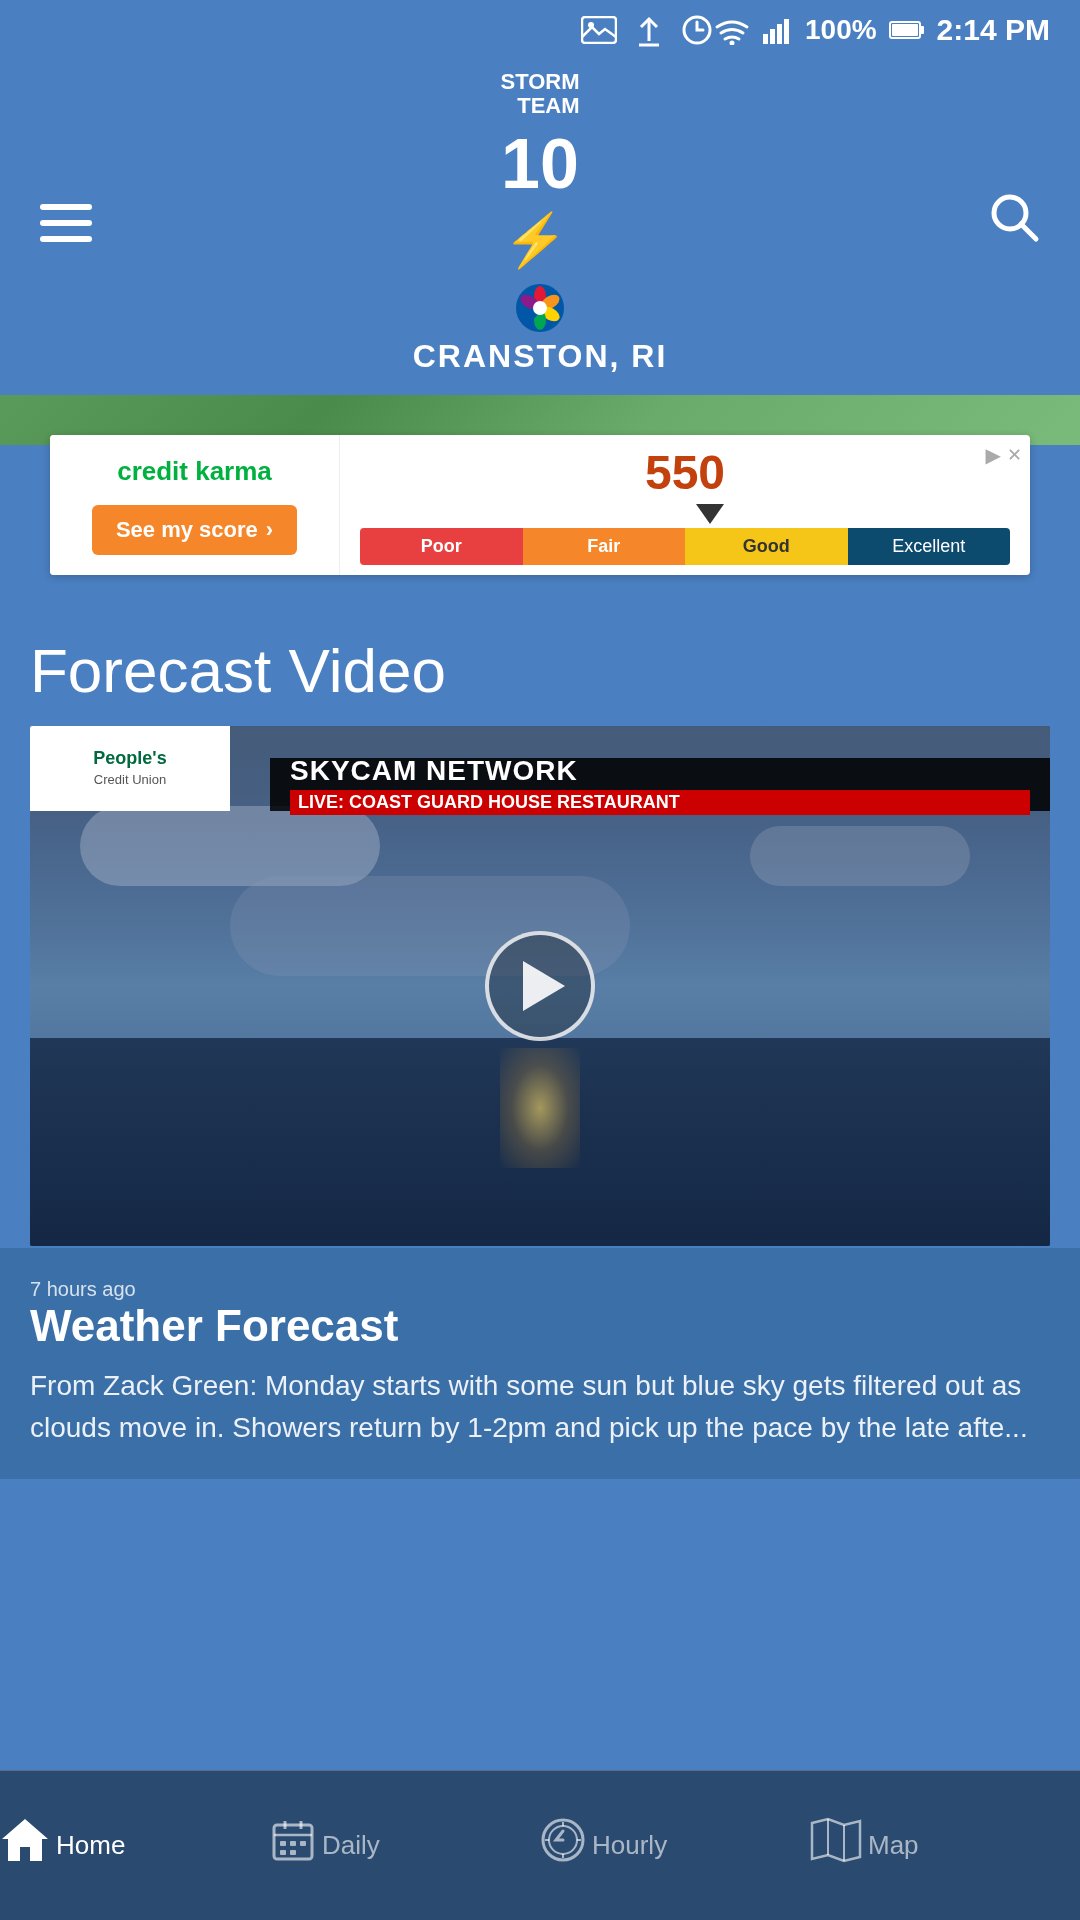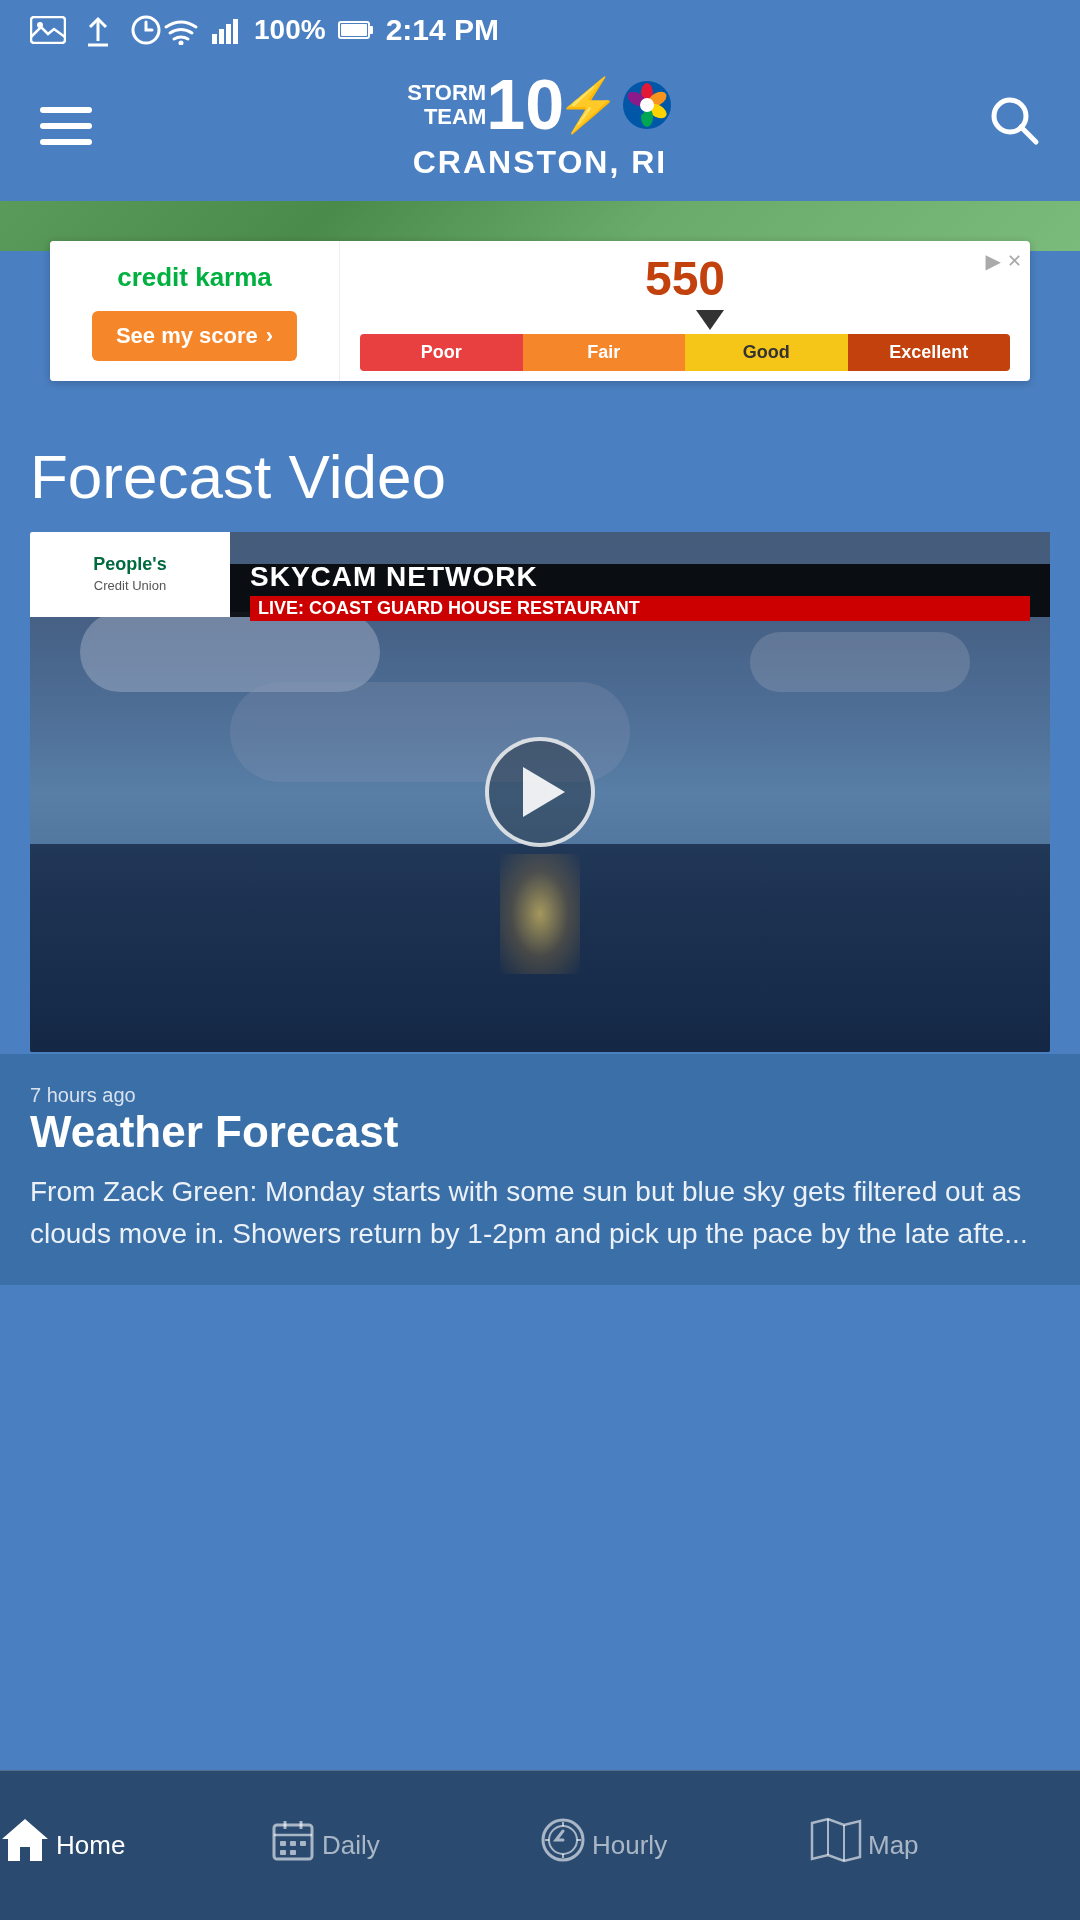--- a/index.html
+++ b/index.html
@@ -12,21 +12,21 @@
       overflow-x: hidden;
     }
 
     
     .status-bar {
       width: 100%;
       height: 60px;
       background: #4a7fc1;
       display: flex;
       align-items: center;
-      justify-content: flex-start;
+      justify-content: flex-end;
       padding: 0 30px;
     }
     .status-bar-left {
       display: flex;
       gap: 18px;
       align-items: center;
     }
     .status-bar-right {
       display: flex;
       align-items: center;
@@ -58,21 +58,22 @@
       border-radius: 3px;
     }
     .logo-container {
       display: flex;
       flex-direction: column;
       align-items: center;
     }
     .logo-text {
       display: flex;
       align-items: center;
-      gap: 0;
+      gap: 11px;
+      flex-direction: column;
     }
     .storm-team-text {
       color: white;
       font-size: 28px;
       font-weight: bold;
       line-height: 1.1;
       text-align: right;
     }
     .storm-team-text .storm { display: block; font-size: 22px; }
     .storm-team-text .team { display: block; font-size: 22px; }
@@ -186,21 +187,21 @@
     .score-bar {
       display: flex;
       width: 100%;
       height: 38px;
       border-radius: 4px;
       overflow: hidden;
     }
     .score-bar-poor { background: #e84040; flex: 1; display: flex; align-items: center; justify-content: center; color: white; font-weight: bold; font-size: 18px; }
     .score-bar-fair { background: #f5862a; flex: 1; display: flex; align-items: center; justify-content: center; color: white; font-weight: bold; font-size: 18px; }
     .score-bar-good { background: #f5c518; flex: 1; display: flex; align-items: center; justify-content: center; color: #333; font-weight: bold; font-size: 18px; }
-    .score-bar-excellent { background: #c2410c; flex: 1; display: flex; align-items: center; justify-content: center; color: white; font-weight: bold; font-size: 18px; }
+    .score-bar-excellent { background: #0c4a6e; flex: 1; display: flex; align-items: center; justify-content: center; color: white; font-weight: normal; font-size: 18px; }
     .ad-close {
       position: absolute;
       top: 8px;
       right: 8px;
       display: flex;
       align-items: center;
       gap: 6px;
     }
     .ad-close-icon { font-size: 18px; color: #aaa; cursor: pointer; }
 
@@ -246,20 +247,21 @@
       transform: translateX(-50%);
       width: 80px;
       height: 120px;
       background: radial-gradient(ellipse, rgba(255,220,100,0.6) 0%, rgba(255,180,50,0.2) 50%, transparent 100%);
     }
     .video-banner {
       position: absolute;
       top: 0; left: 0; right: 0;
       height: 85px;
       display: flex;
+      gap: 40px;
     }
     .video-banner-logo {
       background: white;
       width: 200px;
       display: flex;
       align-items: center;
       justify-content: center;
       padding: 8px;
     }
     .peoples-logo {

